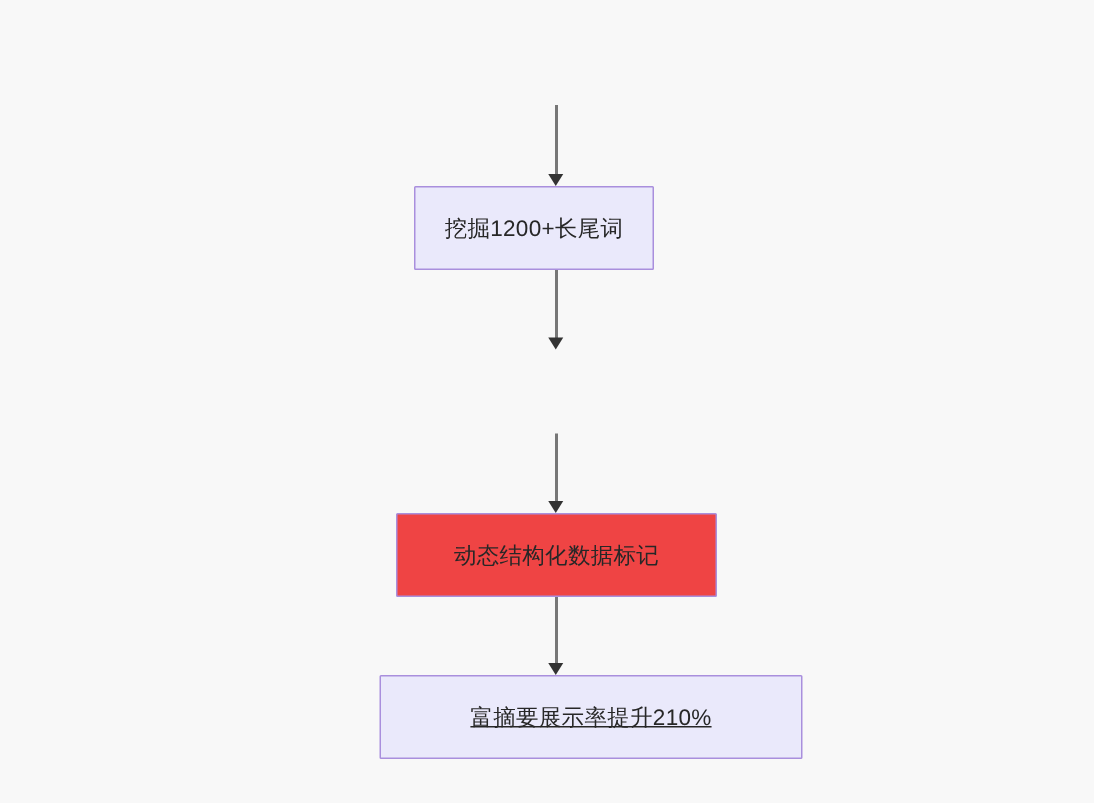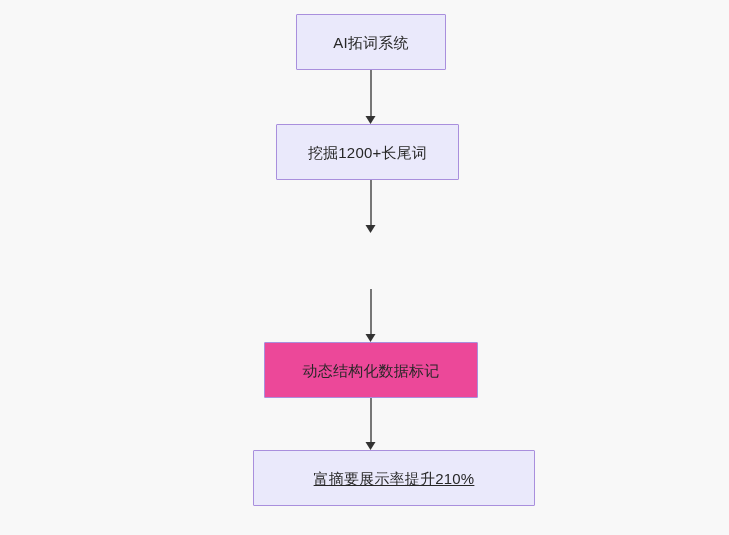--- a/index.html
+++ b/index.html
@@ -74,26 +74,23 @@
   </div>
   <div class="edge" style="left: 371px; top: 289px; height: 53px;">
     <div class="edge-line" style="height: 46px; background: rgb(119, 119, 119);"></div>
     <div class="edge-head" style="top: 44.5px; border-top-color: rgb(51, 51, 51);"></div>
   </div>
   <div class="edge" style="left: 371px; top: 398px; height: 52px;">
     <div class="edge-line" style="height: 45px; background: rgb(119, 119, 119);"></div>
     <div class="edge-head" style="top: 43.5px; border-top-color: rgb(51, 51, 51);"></div>
   </div>
 
-  <div class="node" style="left: 296px; top: 14px; width: 150px; height: 56px; background: rgb(234, 233, 251); border-color: rgb(169, 143, 221); color: rgb(39, 39, 39);">
-    <span class="node-label">AI拓词系统</span>
-  </div>
-  <div class="node" style="left: 276px; top: 124px; width: 183px; height: 56px; background: rgb(234, 233, 251); border-color: rgb(169, 143, 221); color: rgb(39, 39, 39);">
+  <div class="node" style="left: 276px; top: 124px; width: 160px; height: 56px; background: rgb(234, 233, 251); border-color: rgb(169, 143, 221); color: rgb(39, 39, 39);">
     <span class="node-label">挖掘1200+长尾词</span>
   </div>
-  <div class="node" style="left: 264px; top: 342px; width: 214px; height: 56px; background: #ec4899; border-color: rgb(169, 143, 221); color: rgb(39, 39, 39);">
+  <div class="node" style="left: 264px; top: 342px; width: 214px; height: 56px; background: #ef4444; border-color: rgb(169, 143, 221); color: rgb(39, 39, 39);">
     <span class="node-label">动态结构化数据标记</span>
   </div>
   <div class="node" style="left: 253px; top: 450px; width: 282px; height: 56px; background: rgb(234, 233, 251); border-color: rgb(169, 143, 221); color: rgb(39, 39, 39); text-decoration: underline;">
     <span class="node-label">富摘要展示率提升210%</span>
   </div>
 
 </div>
 
 </body></html>

